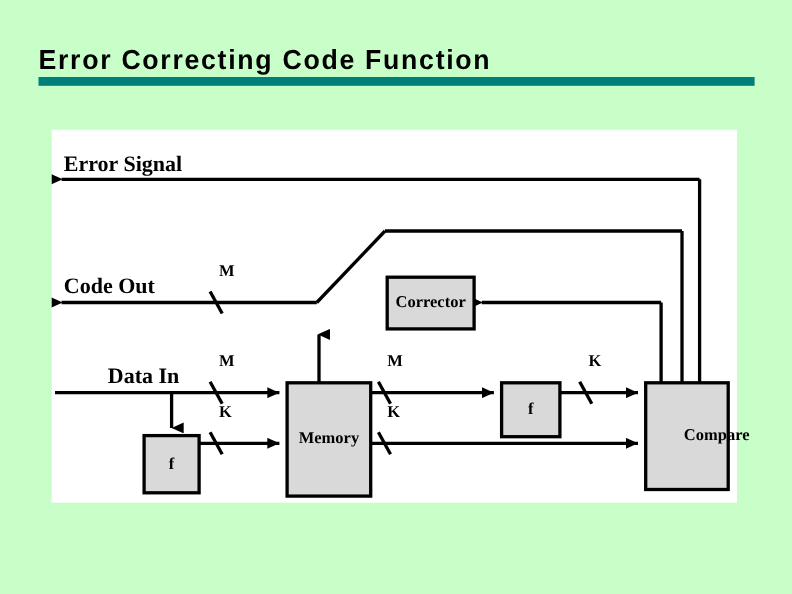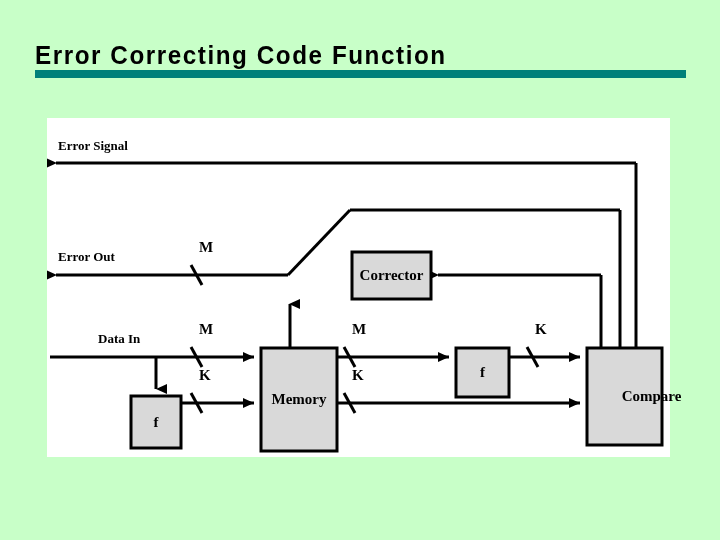--- a/index.html
+++ b/index.html
@@ -42,21 +42,21 @@
   }
   #diagram-svg{position:absolute;left:0;top:0;width:623px;height:339px;}
 
   .diag-text{
     position:absolute;
     font-family:"Liberation Serif", serif;
     font-weight:bold;
     color:#000;
     white-space:nowrap;
   }
-  .label-big{font-size:13px;}
+  .label-big{font-size:20px;}
   .label-bus{font-size:15px;}
   .box-text{
     position:absolute;
     display:flex;align-items:center;justify-content:center;
     font-family:"Liberation Serif", serif;
     font-weight:bold;font-size:15px;color:#000;
     pointer-events:none;
   }
 </style>
 </head>
@@ -126,21 +126,21 @@
       <g stroke="#000" stroke-width="3" fill="#D9D9D9">
         <rect x="84" y="278" width="50" height="52"></rect>
         <rect x="214" y="230" width="76" height="103"></rect>
         <rect x="305" y="134" width="79" height="47"></rect>
         <rect x="409" y="230" width="53" height="49"></rect>
         <rect x="540" y="230" width="75" height="97"></rect>
       </g>
     </svg>
 
     <div class="diag-text label-big" style="left:11px;top:20px;">Error Signal</div>
-    <div class="diag-text label-big" style="left:11px;top:131px;">Error Out</div>
+    <div class="diag-text label-big" style="left:11px;top:131px;">Code Out</div>
     <div class="diag-text label-big" style="left:11px;top:213px;margin-left:40px;">Data In</div>
 
     <div class="diag-text label-bus" style="left:152px;top:121px;">M</div>
     <div class="diag-text label-bus" style="left:152px;top:203px;">M</div>
     <div class="diag-text label-bus" style="left:152px;top:249px;">K</div>
     <div class="diag-text label-bus" style="left:305px;top:203px;">M</div>
     <div class="diag-text label-bus" style="left:305px;top:249px;">K</div>
     <div class="diag-text label-bus" style="left:488px;top:203px;">K</div>
 
     <div class="box-text" style="left:84px;top:278px;width:50px;height:52px;">f</div>

